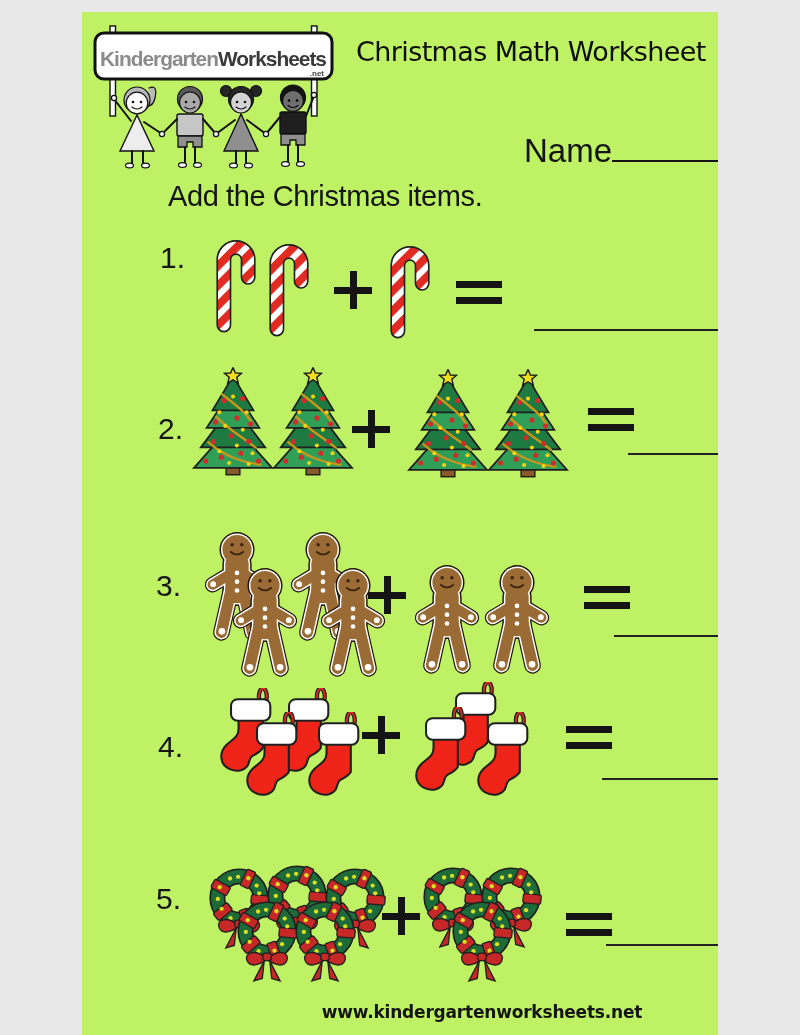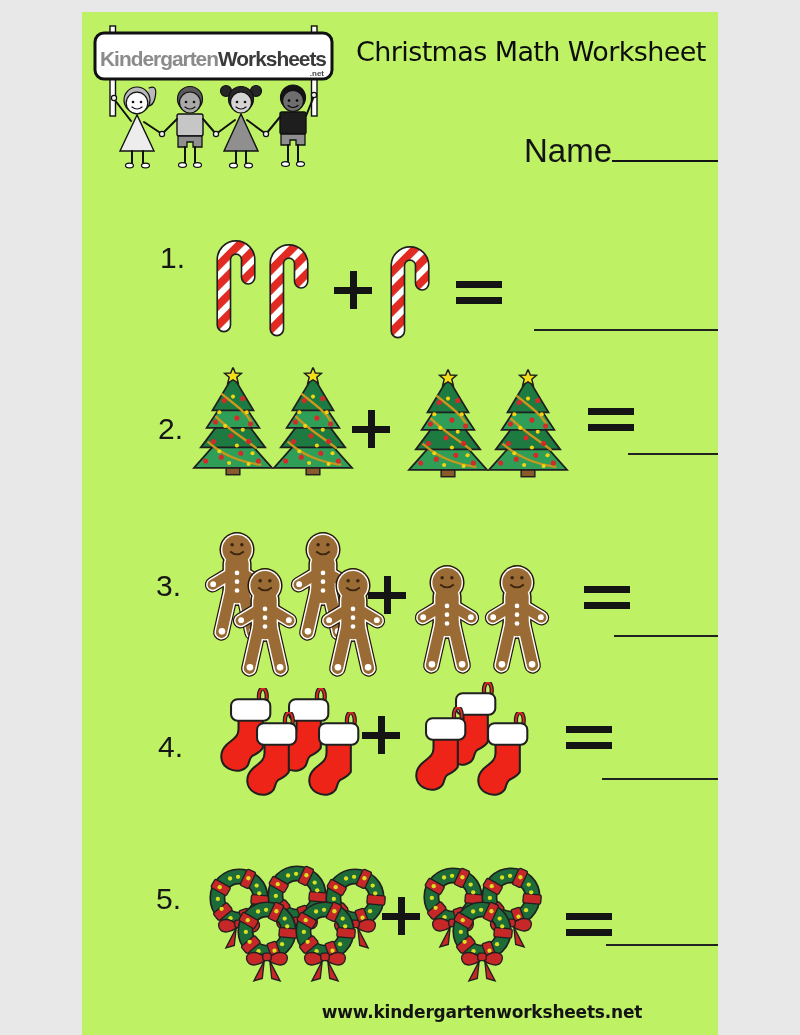--- a/index.html
+++ b/index.html
@@ -252,20 +252,21 @@
           <circle cx="126" cy="110" r="2.6"></circle>
           <circle cx="176" cy="110" r="2.6"></circle>
           <circle cx="224" cy="71" r="2.6"></circle>
         </g>
       </g>
     </svg>
   </div>
 
   <h1 class="title">Christmas Math Worksheet</h1>
   <div class="name-row"><span class="name-label">Name</span><span class="name-line"></span></div>
+  <div class="instruction">Add the Christmas items.</div>
 
   <div id="problems">
       <div class="row" style="top: 213px; height: 122px;">
         <span class="pnum" style="left: 78px; top: 16px;">1.</span>
         <svg class="item" width="56" height="106" viewBox="0 0 60 110" style="left: 126px; top: 4px;">
           <use href="#sym-candy-cane" xlink:href="#sym-candy-cane"></use>
         </svg>
         <svg class="item" width="56" height="106" viewBox="0 0 60 110" style="left: 179px; top: 8px;">
           <use href="#sym-candy-cane" xlink:href="#sym-candy-cane"></use>
         </svg>

